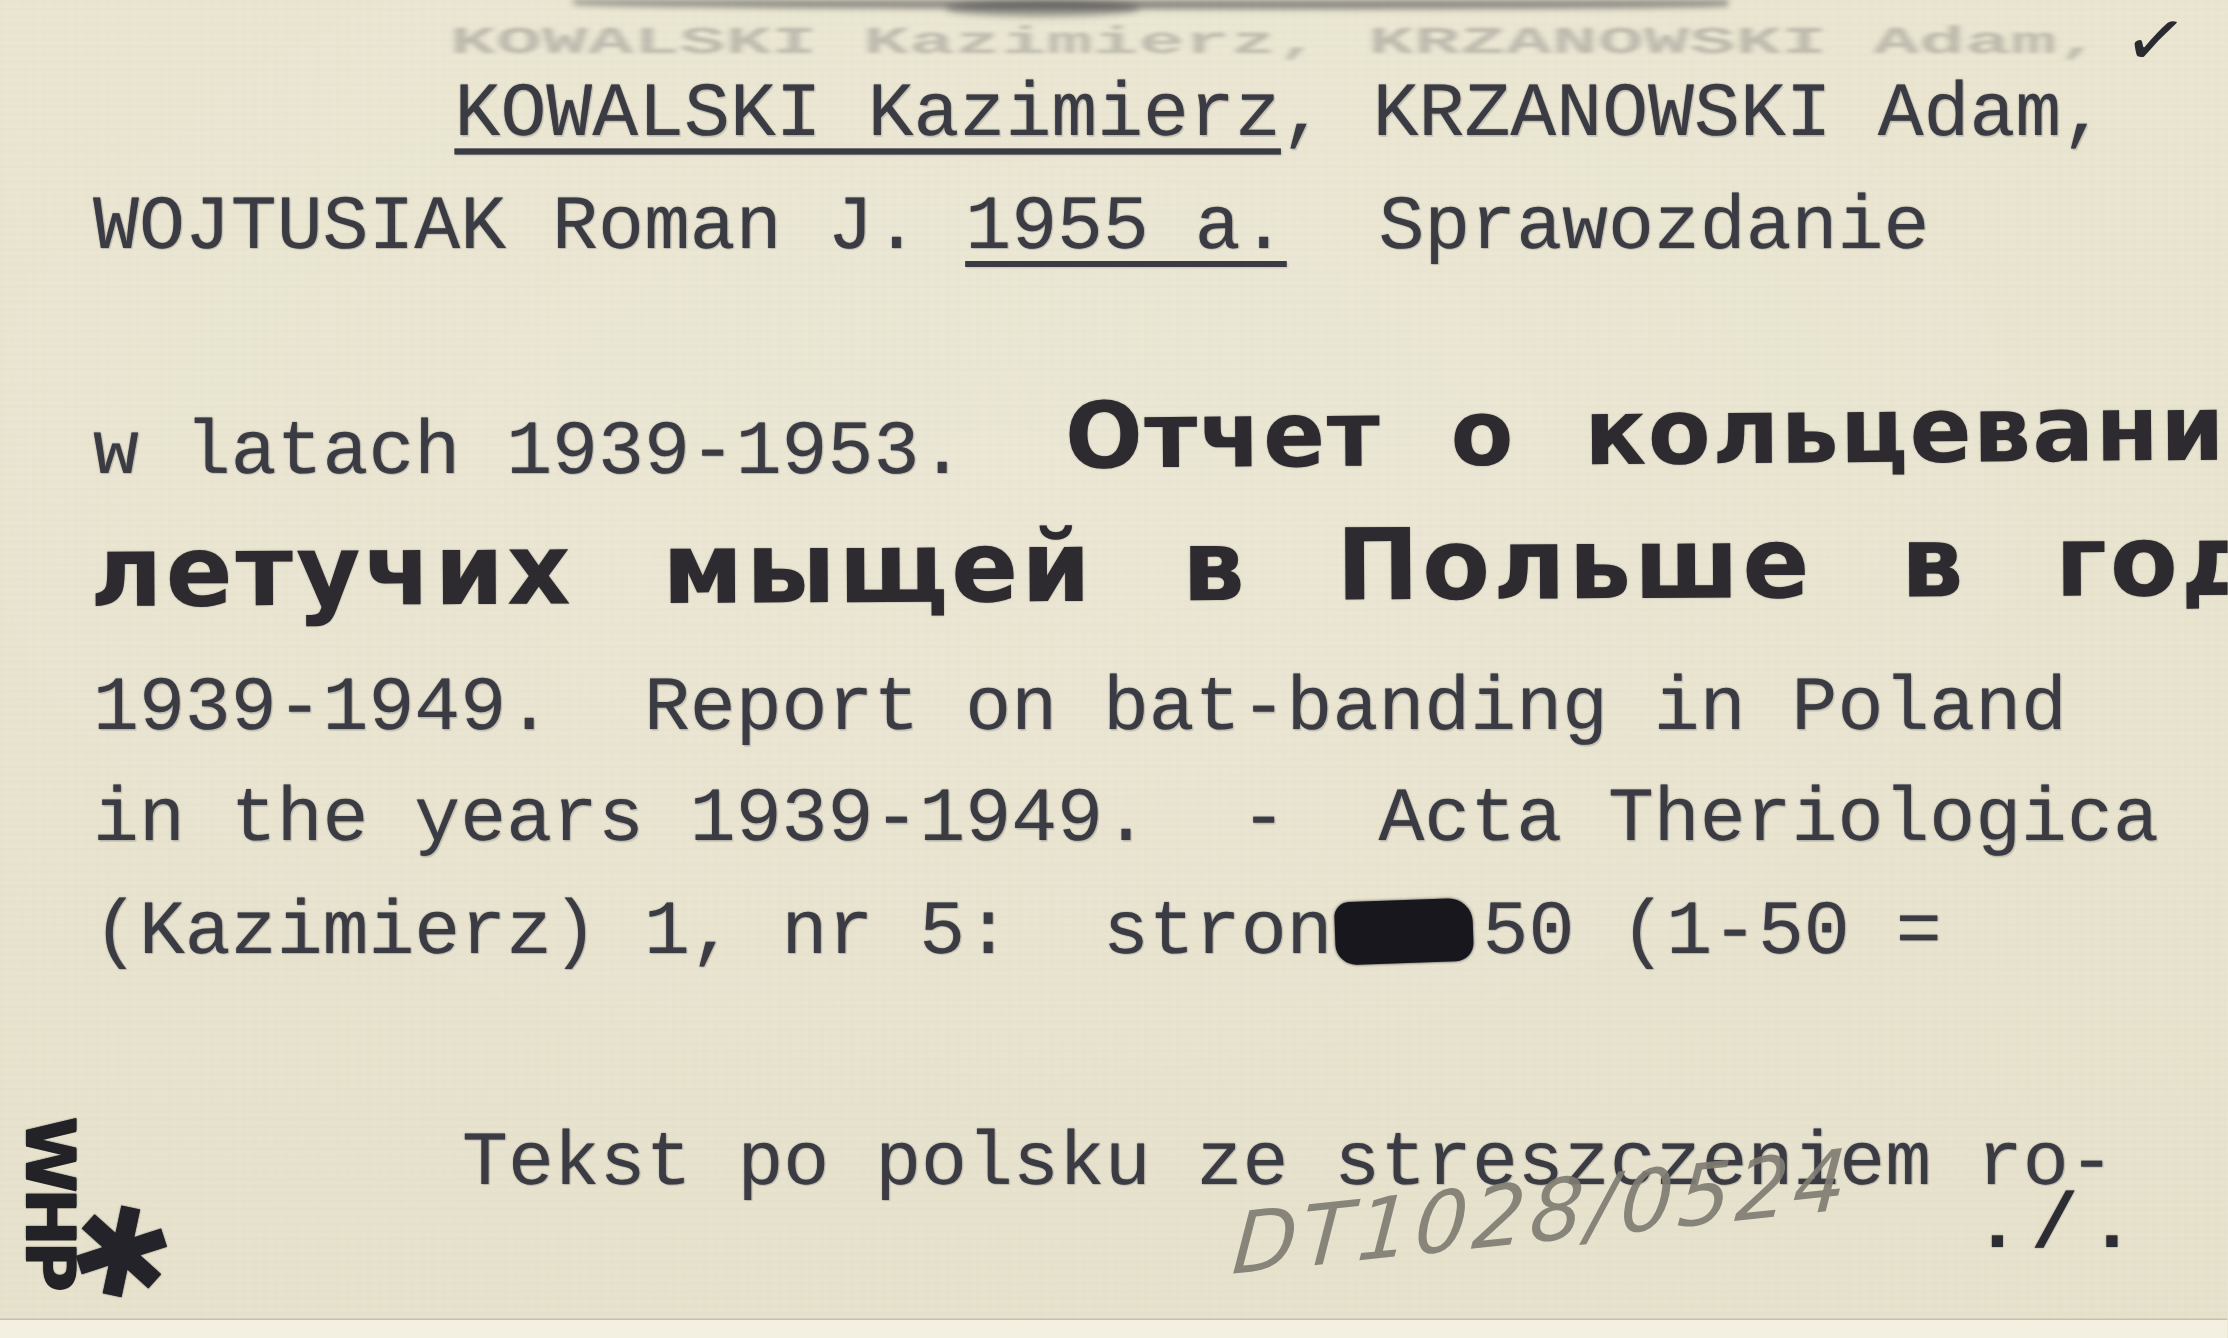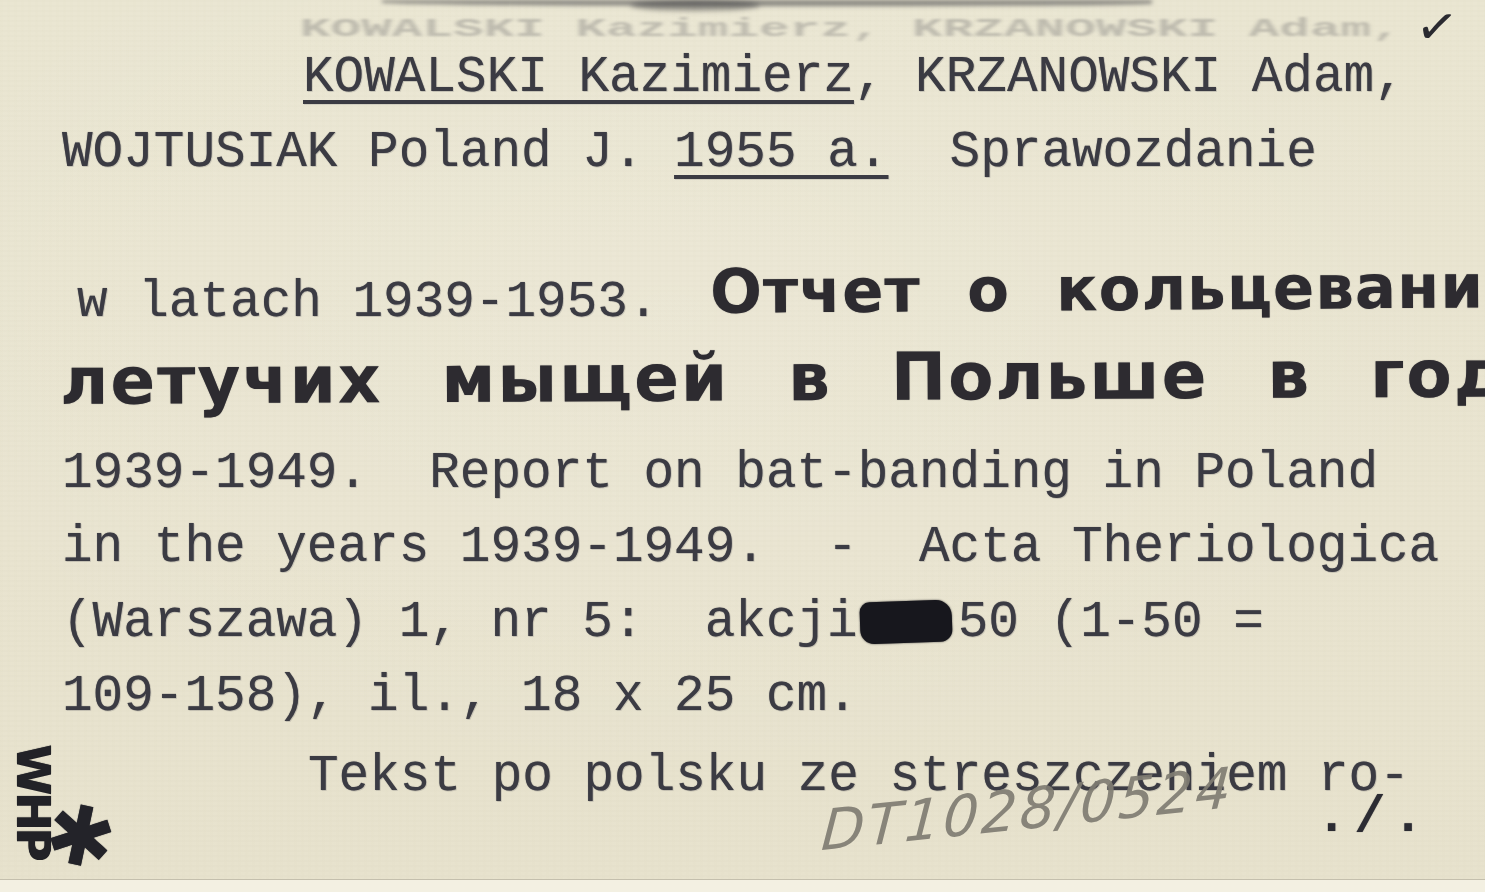--- a/index.html
+++ b/index.html
@@ -95,21 +95,21 @@
     text-shadow:0 0 1px rgba(35,35,43,.7);
   }
   .bottom-strip{
     position:absolute;left:0;top:879px;width:1485px;height:13px;
     background:#f3f0e2;border-top:1px solid rgba(125,118,95,.4);
   }
   
   .l1{left:303px;top:52px;}
   .l2{left:62px;top:127px;}
   .l3{left:62px;top:202px;}
-  .l4{left:77px;top:277px;}
+  .l4{left:62px;top:277px;}
   .l6{left:62px;top:448px;}
   .l7{left:62px;top:522px;}
   .l8{left:62px;top:597px;}
   .l9{left:62px;top:671px;}
   .l10{left:308px;top:751px;}
 </style>
 </head>
 <body>
 
 <div class="card">
@@ -117,36 +117,35 @@
 
   <div class="smudge"></div>
   <div class="smudge2"></div>
 
   <div class="ghost"><span>KOWALSKI Kazimierz</span><span>, KRZANOWSKI Adam,</span></div>
 
   <div class="checkmark">✓</div>
 
   <div class="typed l1"><span class="u">KOWALSKI Kazimierz</span><span>, KRZANOWSKI Adam,</span></div>
 
-  <div class="typed l2"><span>WOJTUSIAK Poland J. </span><span class="u">1955 a.</span><span>  Sprawozdanie</span></div>
+  <div class="typed l2"><span>WOJTUSIAK Roman J. </span><span class="u">1955 a.</span><span>  Sprawozdanie</span></div>
 
 
   <div class="typed l4">w latach 1939-1953.</div>
 
   <div class="hand ru1">Отчет о кольцевании</div>
 
   <div class="hand ru2">летучих мыщей в Польше в годах</div>
 
   <div class="typed l6">1939-1949.  Report on bat-banding in Poland</div>
 
   <div class="typed l7">in the years 1939-1949.  -  Acta Theriologica</div>
 
-  <div class="typed l8"><span>(Warszawa) 1, nr 5:  akcji</span><span class="blob"></span><span>50 (1-50 =</span></div>
+  <div class="typed l8"><span>(Kazimierz) 1, nr 5:  stron</span><span class="blob"></span><span>50 (1-50 =</span></div>
 
-  <div class="typed l9">109-158), il., 18 x 25 cm.</div>
 
   <div class="typed l10">Tekst po polsku ze streszczeniem ro-</div>
 
   <div class="whp">WHP</div>
 
   <div class="star">✱</div>
 
   <div class="pencil">DT1028/0524</div>
 
   <div class="endmark">./.</div>

